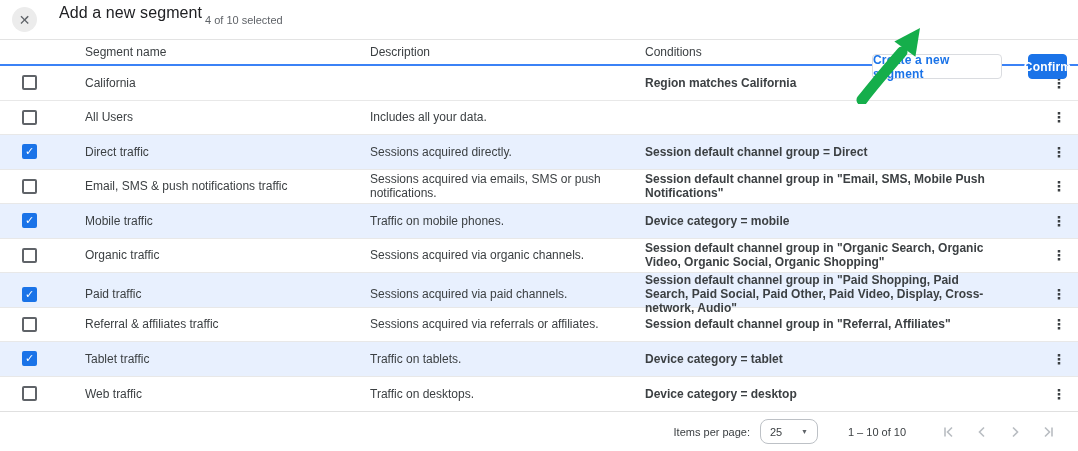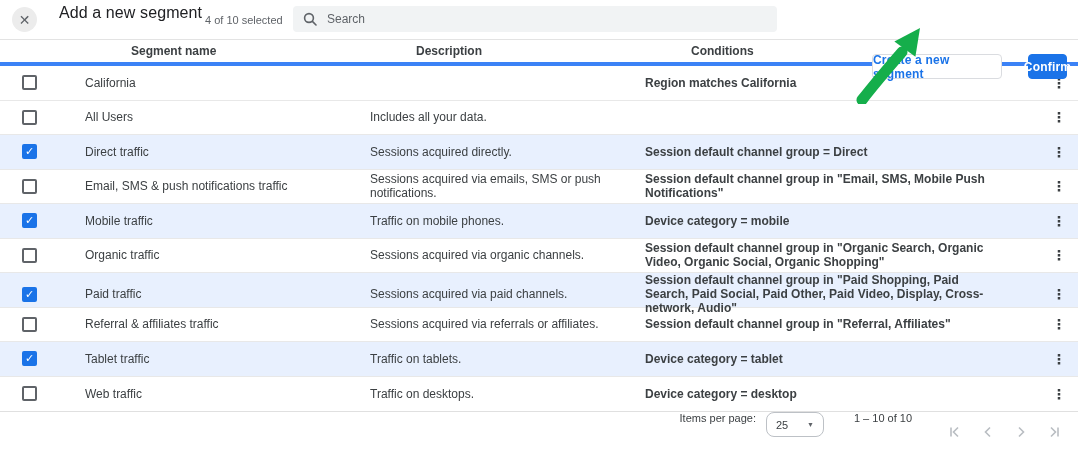--- a/index.html
+++ b/index.html
@@ -53,44 +53,44 @@
     background:#1a73e8; border:1px solid #1a73e8; color:#fff;
   }
 
   
   .grid-row {
     display:grid;
     grid-template-columns:85px 285px 275px 1fr 38px;
     align-items:center;
   }
   .table-header {
-    height:26px; border-bottom:4px solid #3b82f6;
-    font-size:11px; font-weight:700; color:#3c4043;padding-left:46px;
+    height:26px; border-bottom:2px solid #3b82f6;
+    font-size:11px; font-weight:400; color:#3c4043;
   }
   .rows { border-bottom:1px solid #e0e0e0; }
   .row { height:34.5px; border-bottom:1px solid #e8e8e8; background:#fff; }
   .row:last-child { border-bottom:none; }
   .row.selected { background:#e8f0fe; }
   .cell { font-size:12px; color:#3c4043; line-height:14px; }
   .cond-cell { padding-right:40px;font-weight:bold; }
   .check-cell { display:flex; justify-content:flex-start; padding-left:22px; }
   .checkbox {
     width:15px; height:15px; border:2px solid #5f6368; border-radius:2px;
     background:#fff; display:flex; align-items:center; justify-content:center;
     cursor:pointer;
   }
   .checkbox.checked { background:#1a73e8; border-color:#1a73e8; }
   .checkbox.checked::after { content:"✓"; color:#fff; font-size:11px; font-weight:700; line-height:1; }
   .menu-cell { display:flex; justify-content:center; }
   .kebab { font-size:14px; font-weight:700; color:#3c4043; cursor:pointer; letter-spacing:0; line-height:1; }
 
   
   .footer {
-    height:39px; display:flex; justify-content:flex-end;
-    font-size:11px; color:#3c4043; padding-right:8px;
+    height:39px; display:flex; align-items:center; justify-content:flex-end;
+    font-size:11px; color:#3c4043; padding-right:14px;
   }
   .ipp-label { margin-right:10px; }
   .ipp-select {
     width:58px; height:25px; border:1px solid #bdc1c6; border-radius:8px;
     display:flex; align-items:center; justify-content:space-between;
     padding:0 9px; cursor:pointer; background:#fff;
   }
   .ipp-caret { font-size:7px; color:#5f6368; }
   .range-text { margin-left:24px; margin-right:20px; width:70px; text-align:center; }
   .pager { display:flex; align-items:center; }
@@ -105,27 +105,20 @@
 </style>
 </head>
 <body>
 
 <div class="app">
 
   <div class="top-header">
     <div class="close-btn">✕</div>
     <div class="page-title">Add a new segment</div>
     <div class="selection-status">4 of 10 selected</div>
-    <div class="search-box">
-      <svg width="14" height="14" viewBox="0 0 14 14" fill="none">
-        <circle cx="6" cy="6" r="4.4" stroke="#5f6368" stroke-width="1.6"></circle>
-        <line x1="9.4" y1="9.4" x2="13" y2="13" stroke="#5f6368" stroke-width="1.6" stroke-linecap="round"></line>
-      </svg>
-      <input class="search-input" type="text" placeholder="Search" style="">
-    </div>
     <div class="btn btn-outline">Create a new segment</div>
     <div class="btn btn-primary">Confirm</div>
   </div>
 
   <div class="grid-row table-header">
     <div class="cell"></div>
     <div class="cell">Segment name</div>
     <div class="cell">Description</div>
     <div class="cell">Conditions</div>
     <div class="cell"></div>

